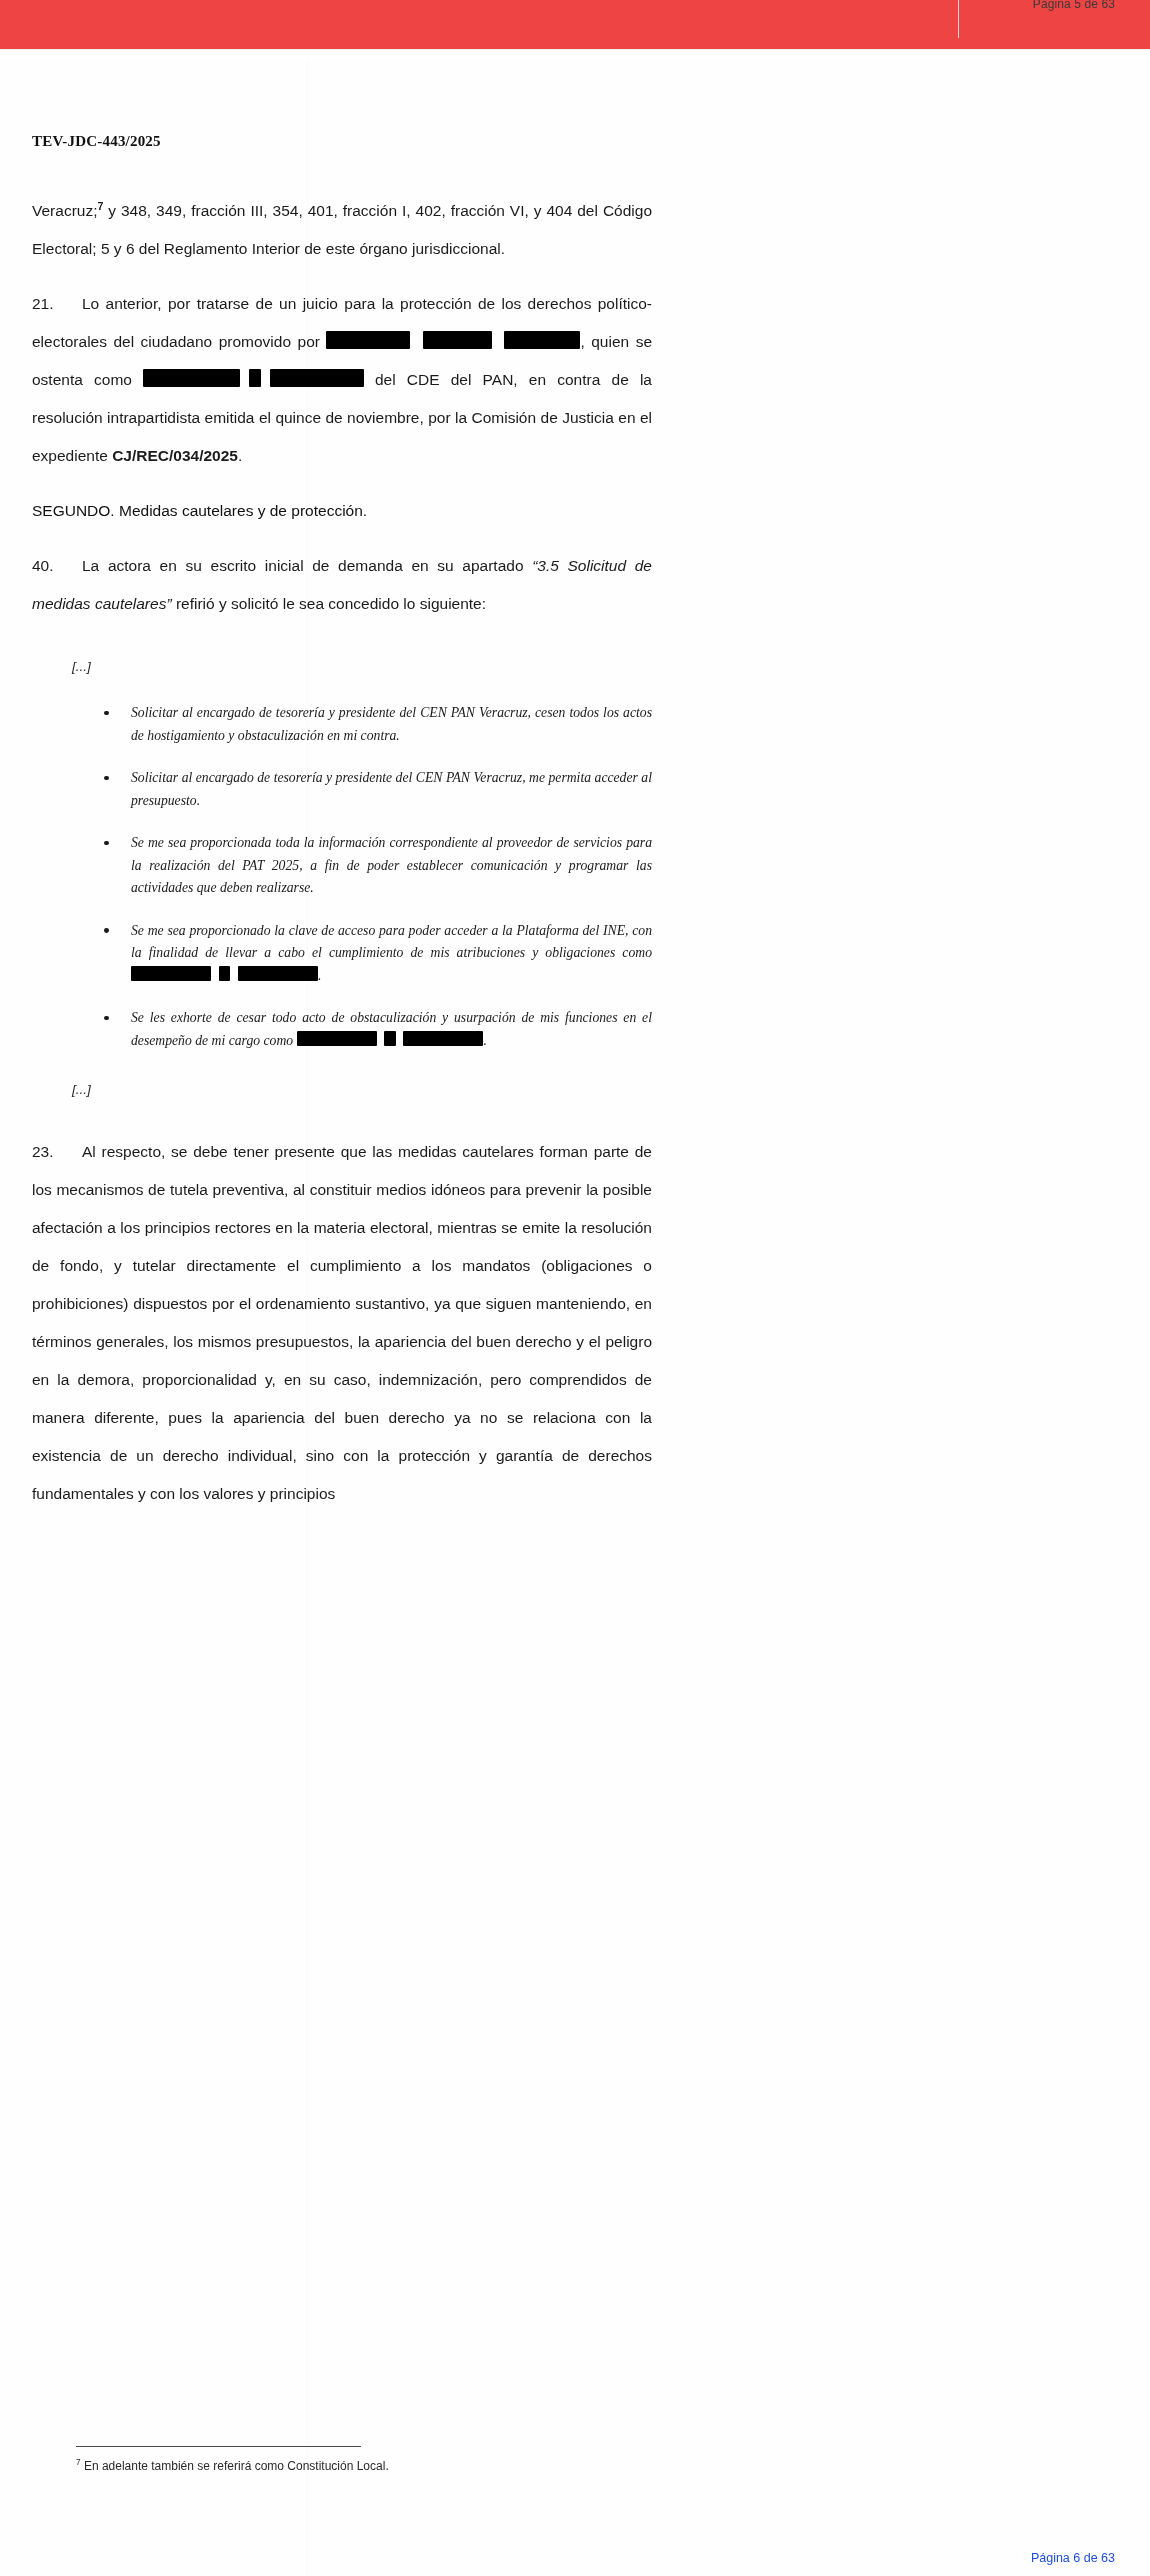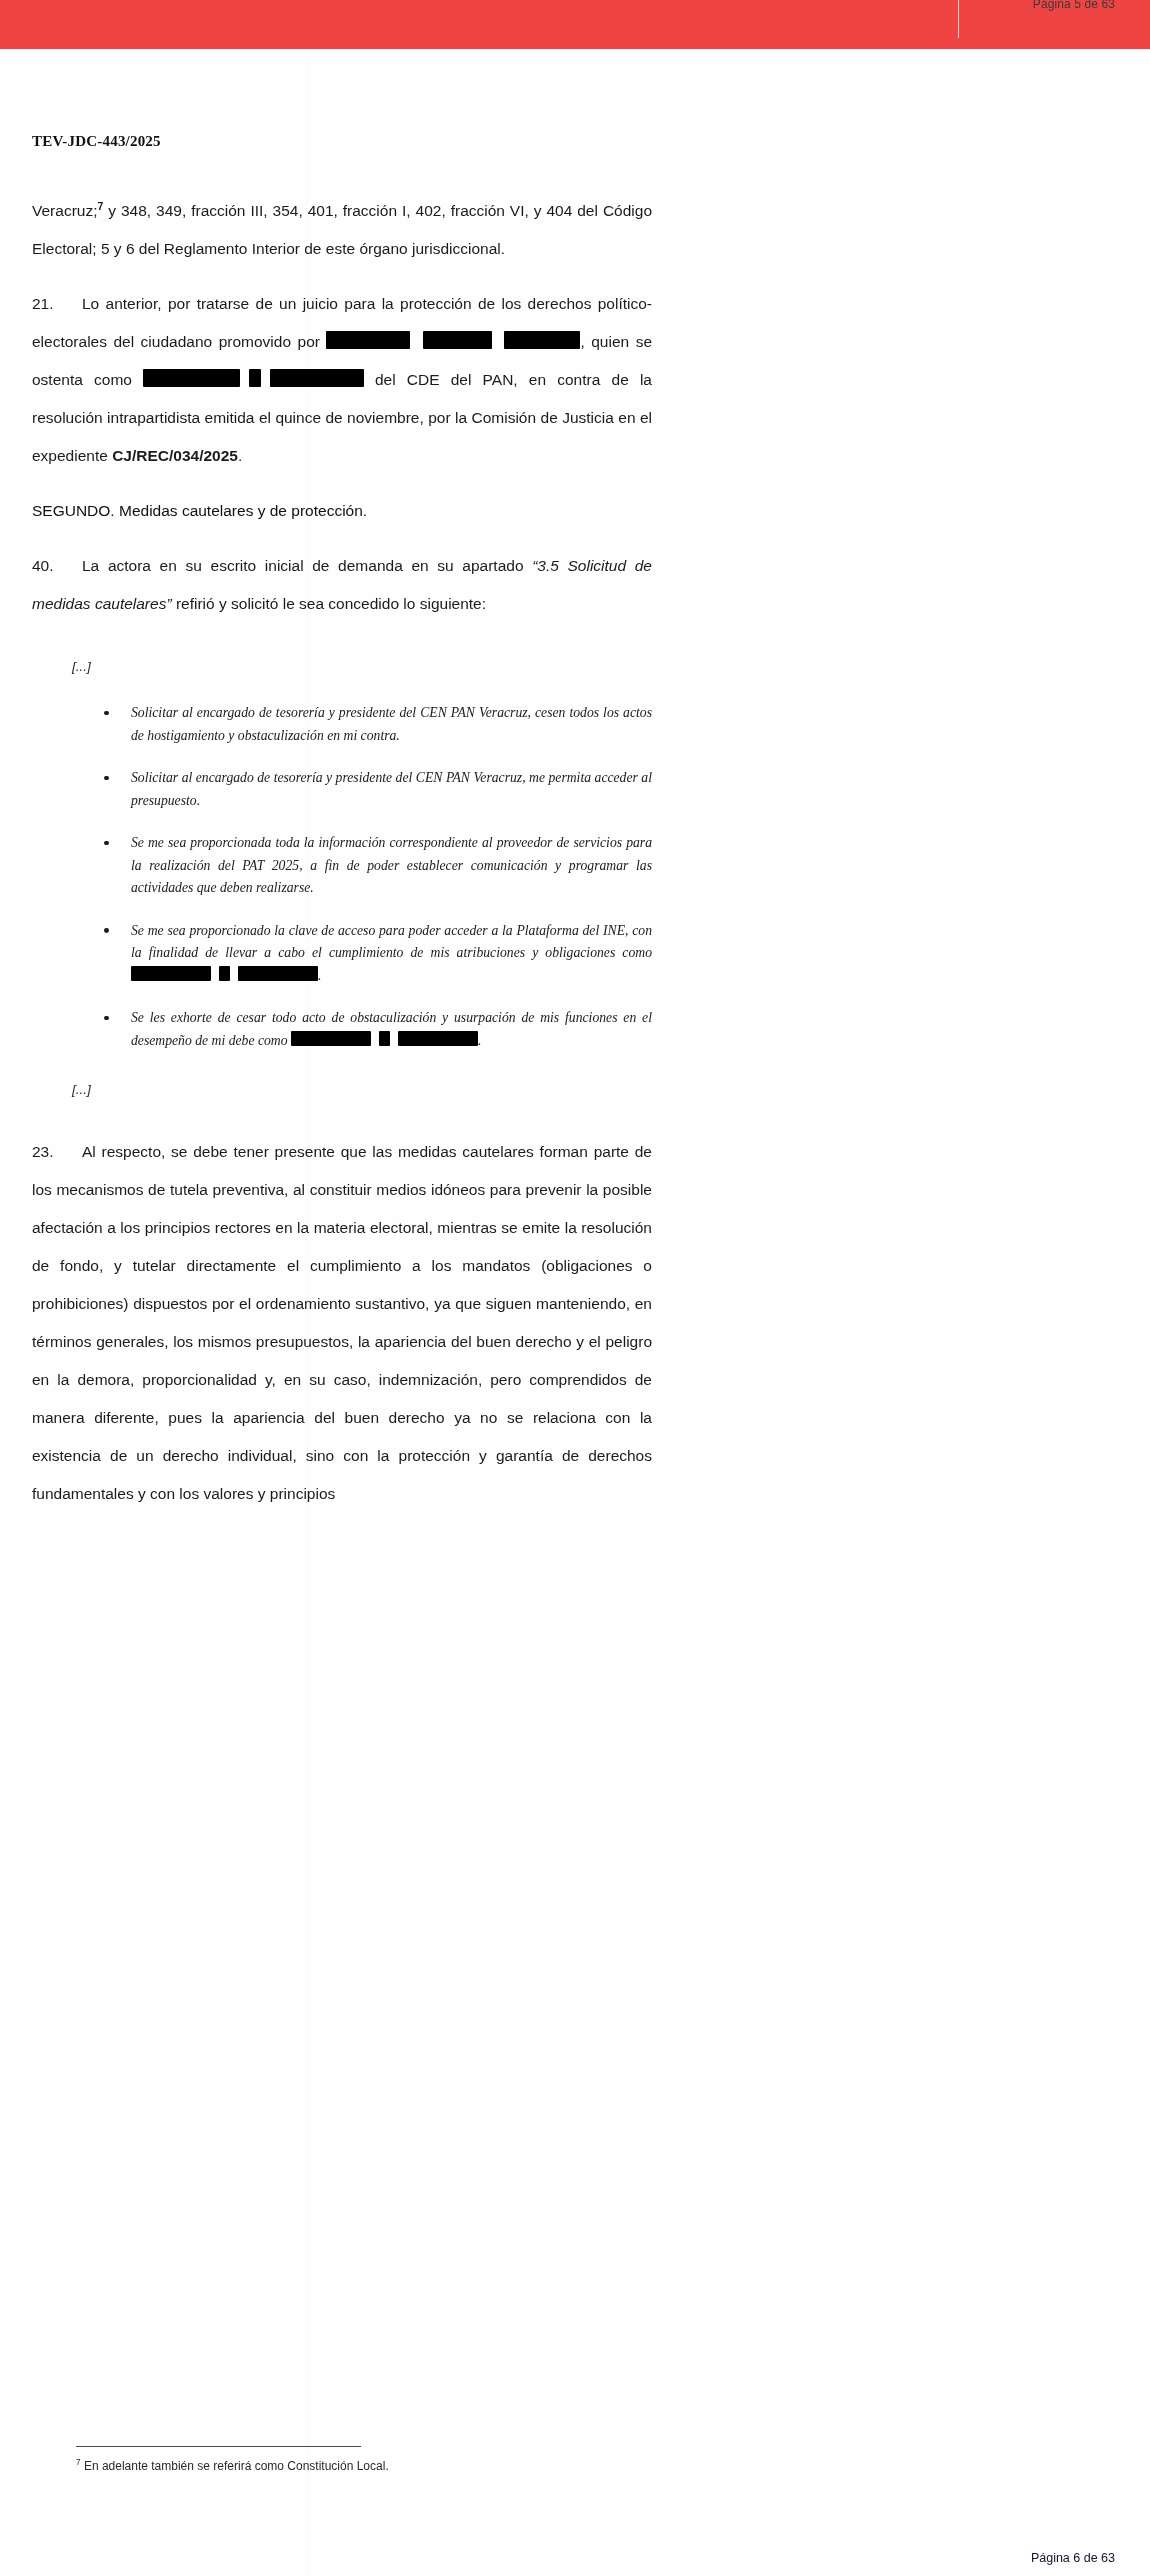--- a/index.html
+++ b/index.html
@@ -191,21 +191,21 @@
     line-height: 17px;
     color: #2a2a2a;
   }
   .footnote-text sup { font-weight: normal; }
 
   .page-folio {
     position: absolute;
     right: 35px;
     top: 2493px;
     font-size: 12.5px;
-    color: #0f172a;
+    color: #1d4ed8;
     white-space: nowrap;
   }
 </style>
 </head>
 <body>
 
 <div id="page">
 
   <div class="prev-page-strip">
     <div class="vline"></div>
@@ -256,21 +256,21 @@
           <li>
             <span class="dot"></span>
             <span>Se me sea proporcionada toda la información correspondiente al proveedor de servicios para la realización del PAT 2025, a fin de poder establecer comunicación y programar las actividades que deben realizarse.</span>
           </li>
           <li>
             <span class="dot"></span>
             <span>Se me sea proporcionado la clave de acceso para poder acceder a la Plataforma del INE, con la finalidad de llevar a cabo el cumplimiento de mis atribuciones y obligaciones como </span><span class="redact h-quote" style="width:80px"></span><span class="redact h-quote" style="width:11.5px;margin-left:7.7px"></span><span class="redact h-quote" style="width:80px;margin-left:7.7px"></span><span>.</span>
           </li>
           <li>
             <span class="dot"></span>
-            <span>Se les exhorte de cesar todo acto de obstaculización y usurpación de mis funciones en el desempeño de mi debe como </span><span class="redact h-quote" style="width:80px"></span><span class="redact h-quote" style="width:11.5px;margin-left:7.7px"></span><span class="redact h-quote" style="width:80px;margin-left:7.7px"></span><span>.</span>
+            <span>Se les exhorte de cesar todo acto de obstaculización y usurpación de mis funciones en el desempeño de mi cargo como </span><span class="redact h-quote" style="width:80px"></span><span class="redact h-quote" style="width:11.5px;margin-left:7.7px"></span><span class="redact h-quote" style="width:80px;margin-left:7.7px"></span><span>.</span>
           </li>
         </ul>
 
         <div style="height:19px"></div>
 
         <div class="ellipsis-line">[...]</div>
       </div>
 
       <div class="para-spacer-md"></div>
 

